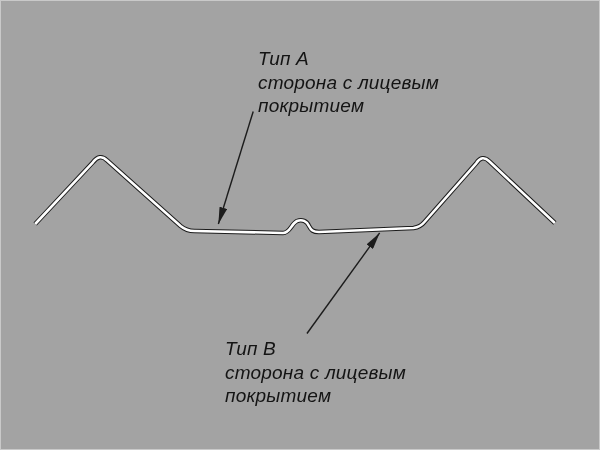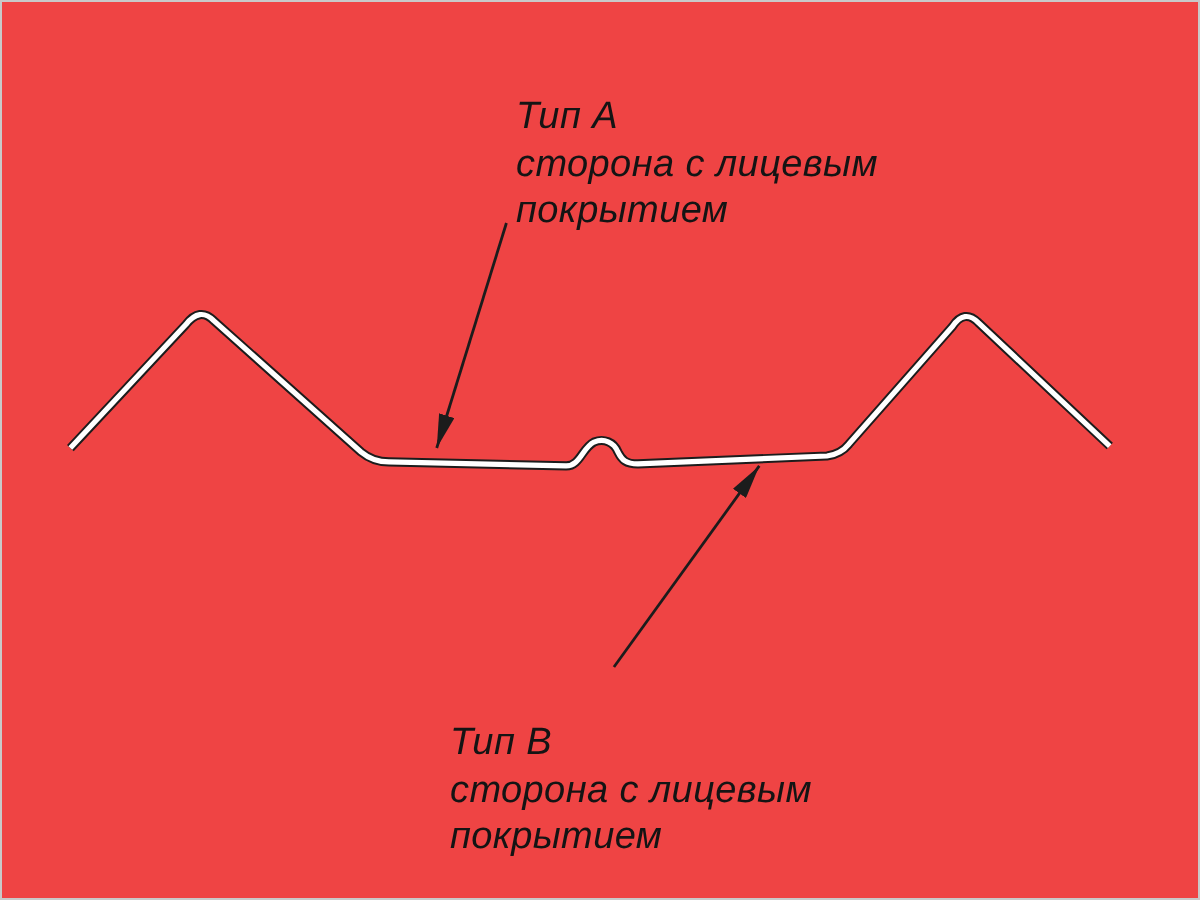--- a/index.html
+++ b/index.html
@@ -6,21 +6,21 @@
     margin: 0;
     padding: 0;
     background: #ffffff;
     font-family: "Liberation Sans", sans-serif;
   }
   .canvas {
     position: relative;
     width: 600px;
     height: 450px;
     box-sizing: border-box;
-    background: #ef4444;
+    background: #a3a3a3;
     border: 1px solid #c9c9c9;
     overflow: hidden;
   }
   .diagram-svg {
     position: absolute;
     inset: 0;
     width: 100%;
     height: 100%;
   }
   .profile-outer {
@@ -102,19 +102,19 @@
 
     <line class="leader" x1="307" y1="334" x2="380" y2="233" marker-end="url(#arrowhead)"></line>
   </svg>
 
   <div class="callout" style="left:257px; top:46px;">
     <div class="title">Тип А</div>
     <div>сторона с лицевым</div>
     <div>покрытием</div>
   </div>
 
-  <div class="callout" style="left:224px; top:336px;margin-top:23px;">
+  <div class="callout" style="left:224px; top:336px;">
     <div class="title">Тип В</div>
     <div>сторона с лицевым</div>
     <div>покрытием</div>
   </div>
 
 </div>
 
 </body></html>

